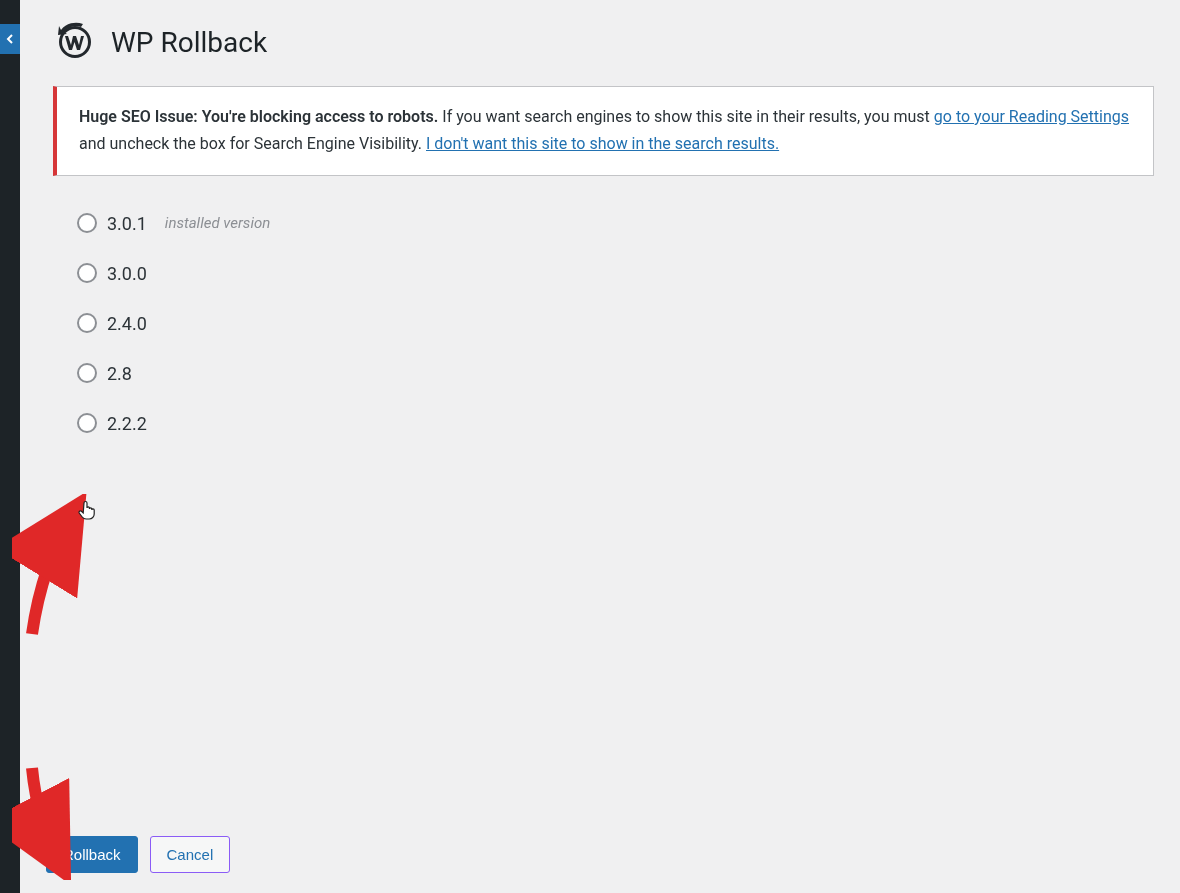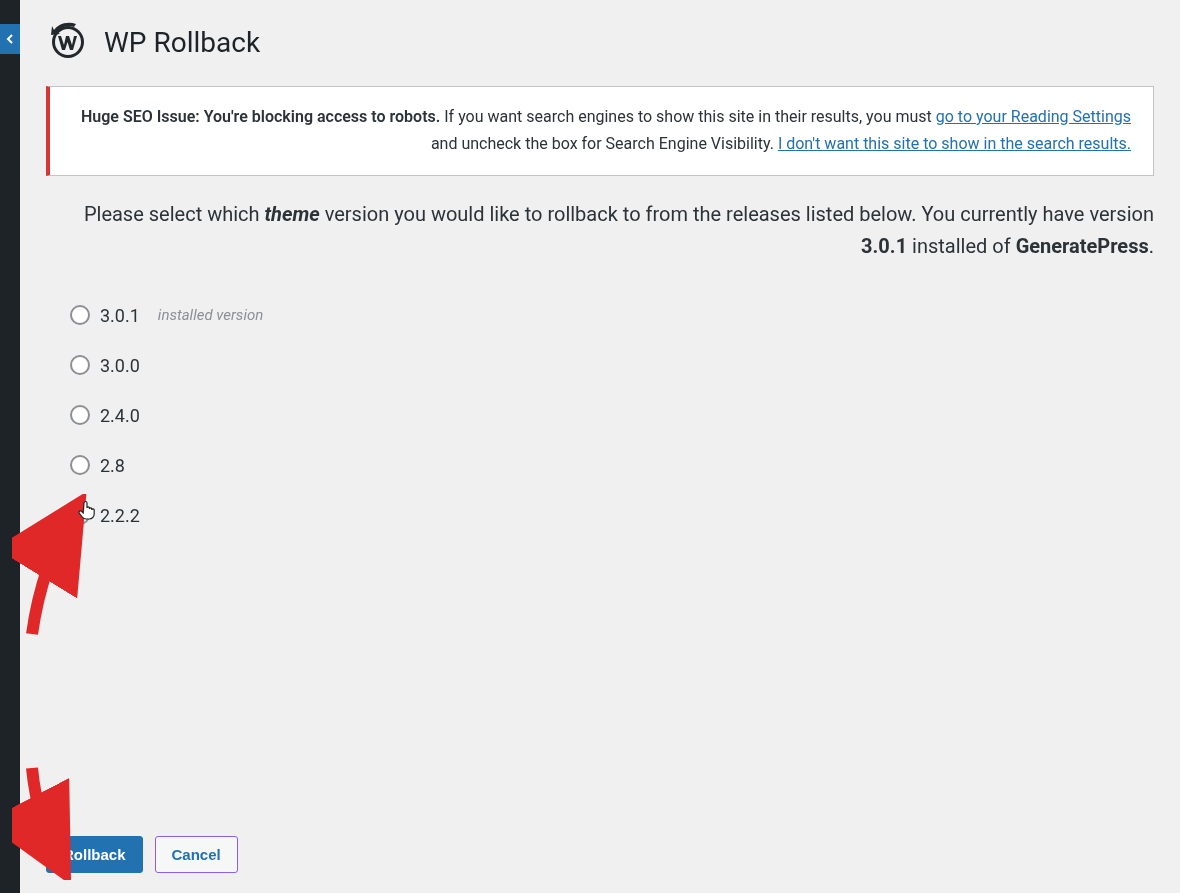--- a/index.html
+++ b/index.html
@@ -26,23 +26,22 @@
       top: 24px;
       width: 20px;
       height: 30px;
       background: #2271b1;
       display: flex;
       align-items: center;
       justify-content: center;
     }
     .sidebar-collapse svg { fill: #fff; }
     .content {
-      margin-left: 20px;
+      margin-left: 27px;
       padding: 20px 26px 0 26px;
-      text-align: right;
     }
     .page-header {
       display: flex;
       align-items: center;
       gap: 14px;
       margin-bottom: 22px;
     }
     .page-header h1 {
       font-size: 28px;
       font-weight: 400;
@@ -122,21 +121,20 @@
       bottom: 20px;
       display: flex;
       gap: 12px;
     }
     .btn {
       padding: 7px 16px;
       font-size: 15px;
       border-radius: 3px;
       cursor: pointer;
       line-height: 1.4;
-      font-weight: bold;
     }
     .btn-primary {
       background: #2271b1;
       border: 1px solid #2271b1;
       color: #fff;
     }
     .btn-secondary {
       background: #f6f7f7;
       border: 1px solid #8b5cf6;
       color: #2271b1;
@@ -167,23 +165,20 @@
       </g>
       <path d="M30 4 A19 19 0 0 0 8 10 L6 6 L5 15 L14 14 L11 12 A15 15 0 0 1 28 7 Z" fill="#23282d"></path>
     </svg>
     <h1>WP Rollback</h1>
   </div>
 
   <div class="notice">
     <strong>Huge SEO Issue: You're blocking access to robots.</strong><span> If you want search engines to show this site in their results, you must </span><a href="#">go to your Reading Settings</a><span> and uncheck the box for Search Engine Visibility. </span><a href="#">I don't want this site to show in the search results.</a>
   </div>
 
-  <p class="intro">
-    <span>Please select which </span><span class="theme-word">theme</span><span> version you would like to rollback to from the releases listed below. You currently have version </span><span class="ver">3.0.1</span><span> installed of </span><span class="name">GeneratePress</span><span>.</span>
-  </p>
 
   <ul class="versions">
       <li class="version-item">
         <span class="radio"></span>
         <span class="ver-label">3.0.1</span>
         <span class="badge">installed version</span>
       </li>
       <li class="version-item">
         <span class="radio"></span>
         <span class="ver-label">3.0.0</span>

